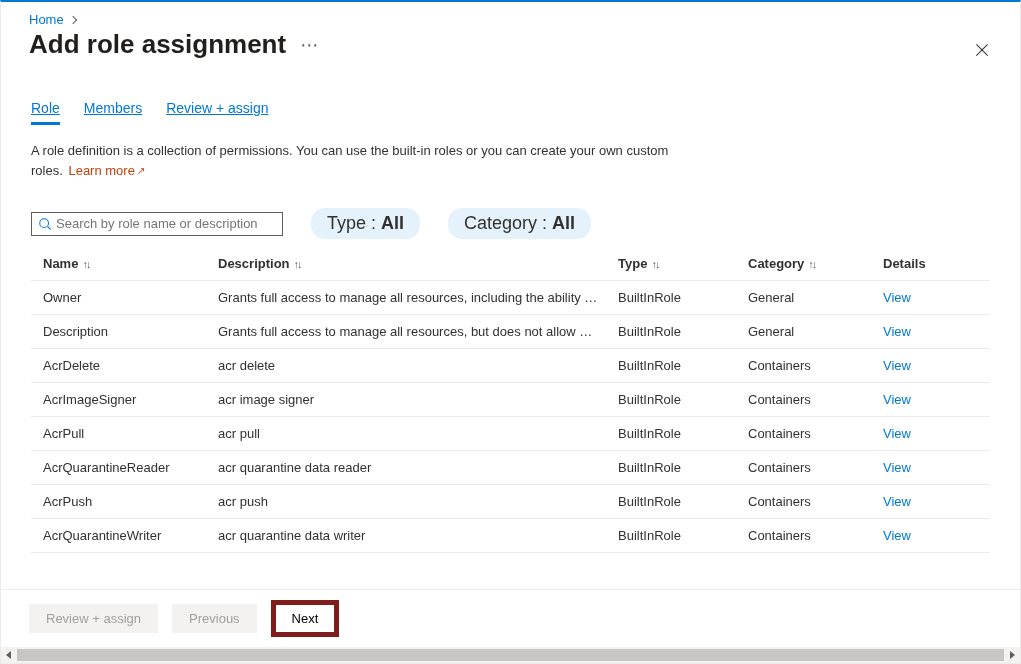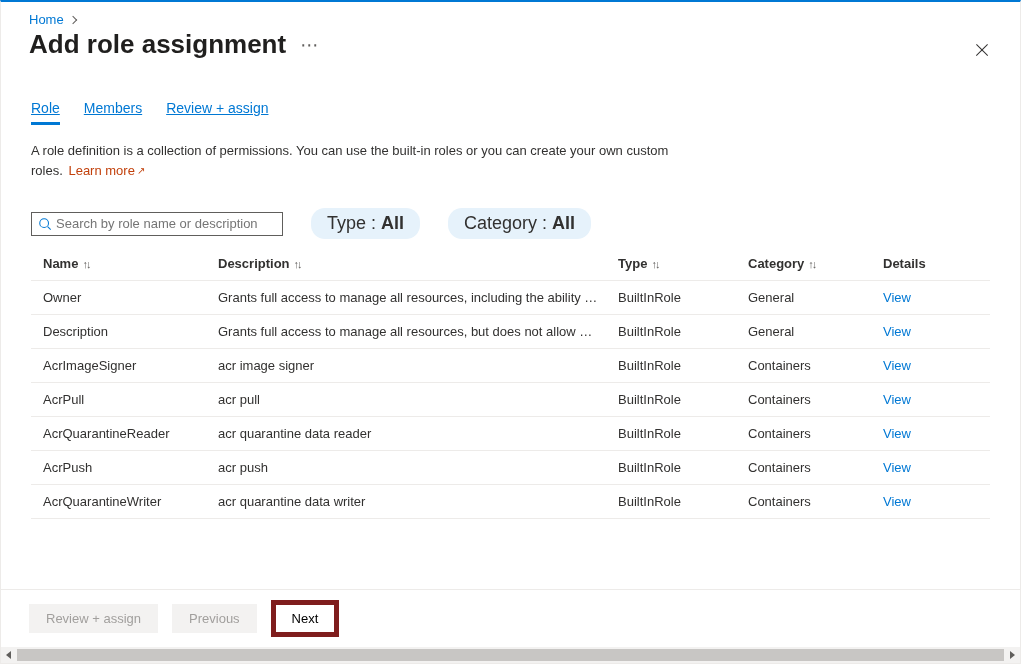--- a/index.html
+++ b/index.html
@@ -303,20 +303,27 @@
             <td><span class="view-link">View</span></td>
           </tr>
           <tr>
             <td>Description</td>
             <td>Grants full access to manage all resources, but does not allow you …</td>
             <td>BuiltInRole</td>
             <td>General</td>
             <td><span class="view-link">View</span></td>
           </tr>
           <tr>
+            <td>AcrDelete</td>
+            <td>acr delete</td>
+            <td>BuiltInRole</td>
+            <td>Containers</td>
+            <td><span class="view-link">View</span></td>
+          </tr>
+          <tr>
             <td>AcrImageSigner</td>
             <td>acr image signer</td>
             <td>BuiltInRole</td>
             <td>Containers</td>
             <td><span class="view-link">View</span></td>
           </tr>
           <tr>
             <td>AcrPull</td>
             <td>acr pull</td>
             <td>BuiltInRole</td>

